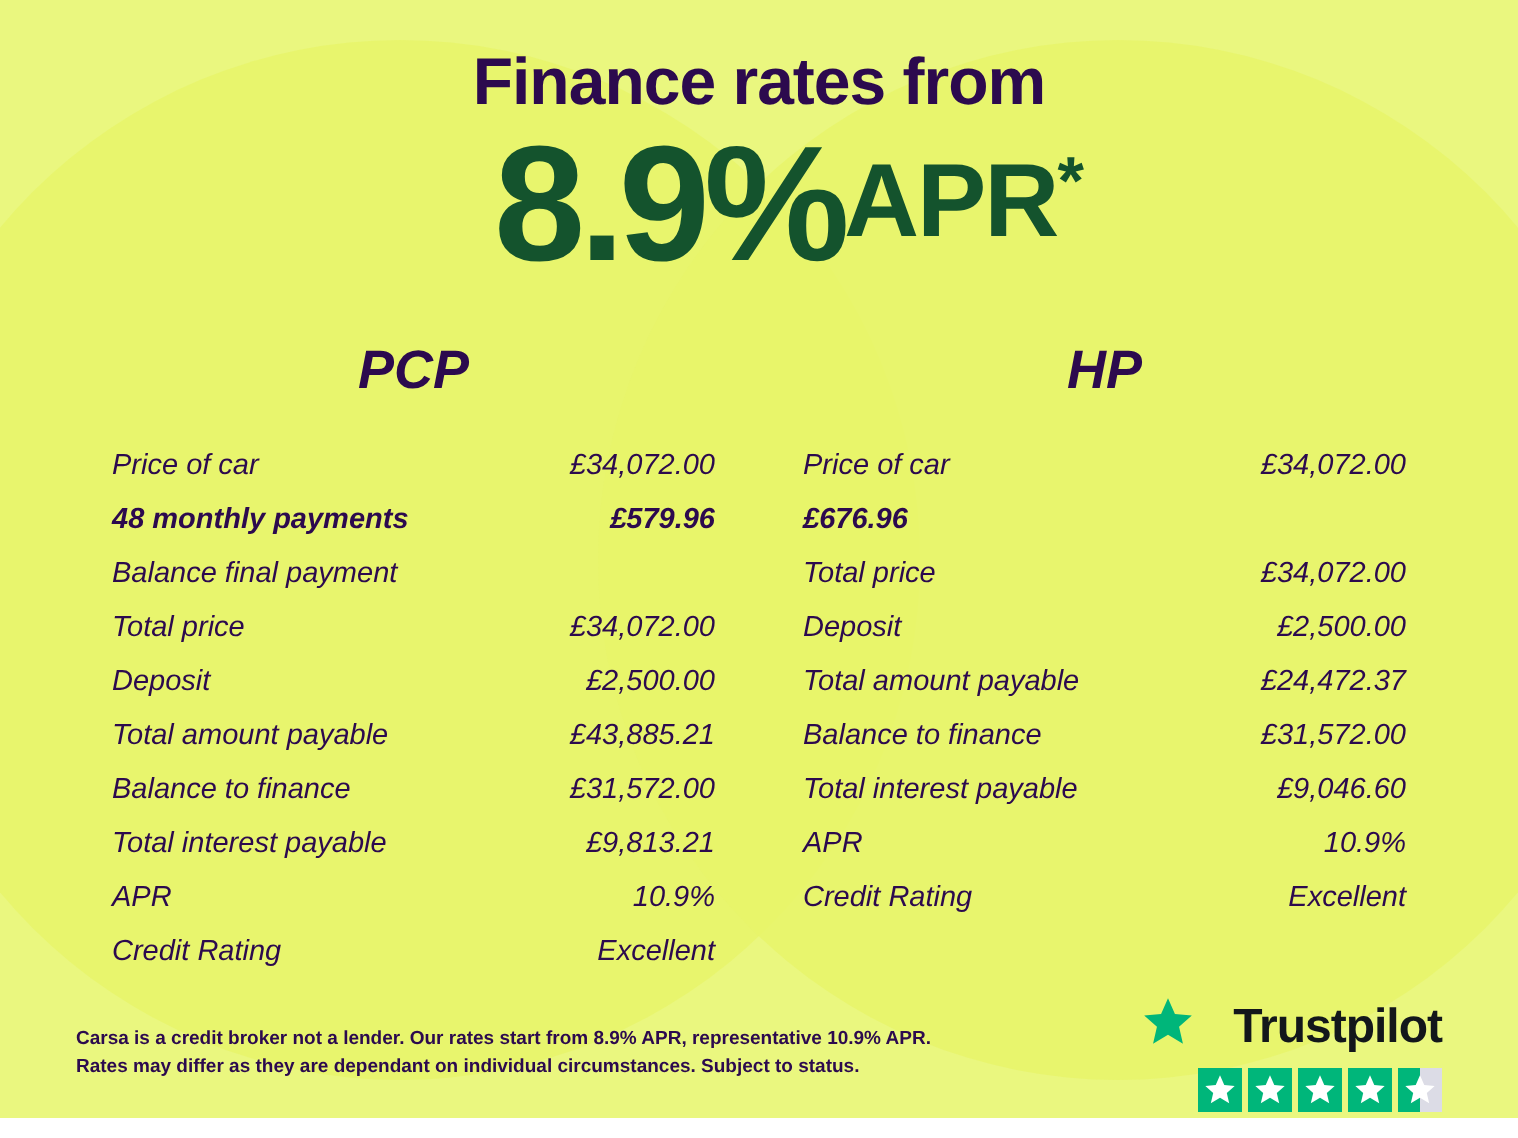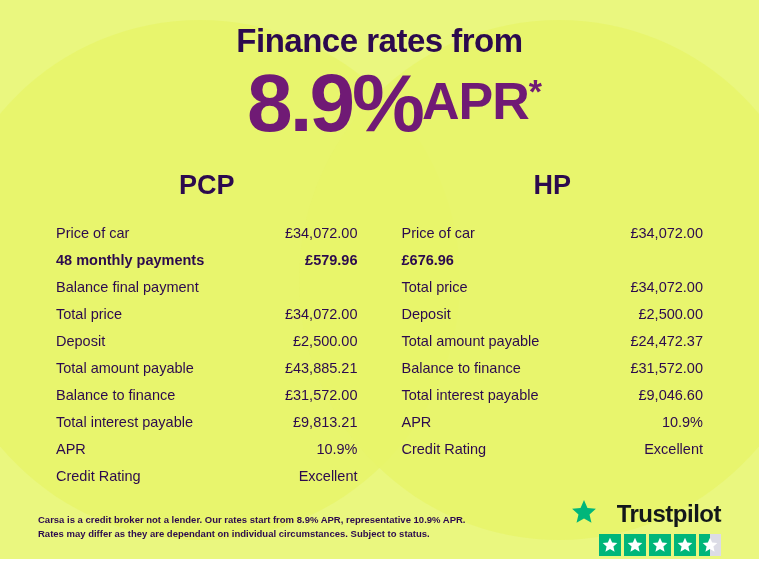--- a/index.html
+++ b/index.html
@@ -31,21 +31,21 @@
   .headline {
     text-align: center;
     color: #2c0a4e;
     font-size: 33px;
     font-weight: bold;
     letter-spacing: -0.5px;
     padding-top: 22px;
   }
   .rate-row {
     text-align: center;
-    color: #701a75;
+    color: #14532d;
     margin-top: -2px;
     white-space: nowrap;
     padding-left: 30px;
   }
   .rate-big {
     font-size: 82px;
     font-weight: bold;
     letter-spacing: -3px;
     line-height: 1.1;
     vertical-align: middle;
@@ -63,20 +63,21 @@
     font-weight: bold;
     vertical-align: top;
     position: relative;
     top: 14px;
   }
 
   .columns {
     display: flex;
     margin-top: 22px;
     padding: 0 34px;
+    font-style: italic;
   }
   .col { width: 50%; padding: 0 22px; }
   .col-title {
     text-align: center;
     color: #2c0a4e;
     font-size: 27px;
     font-weight: bold;
     margin-bottom: 18px;
   }
   .row {

